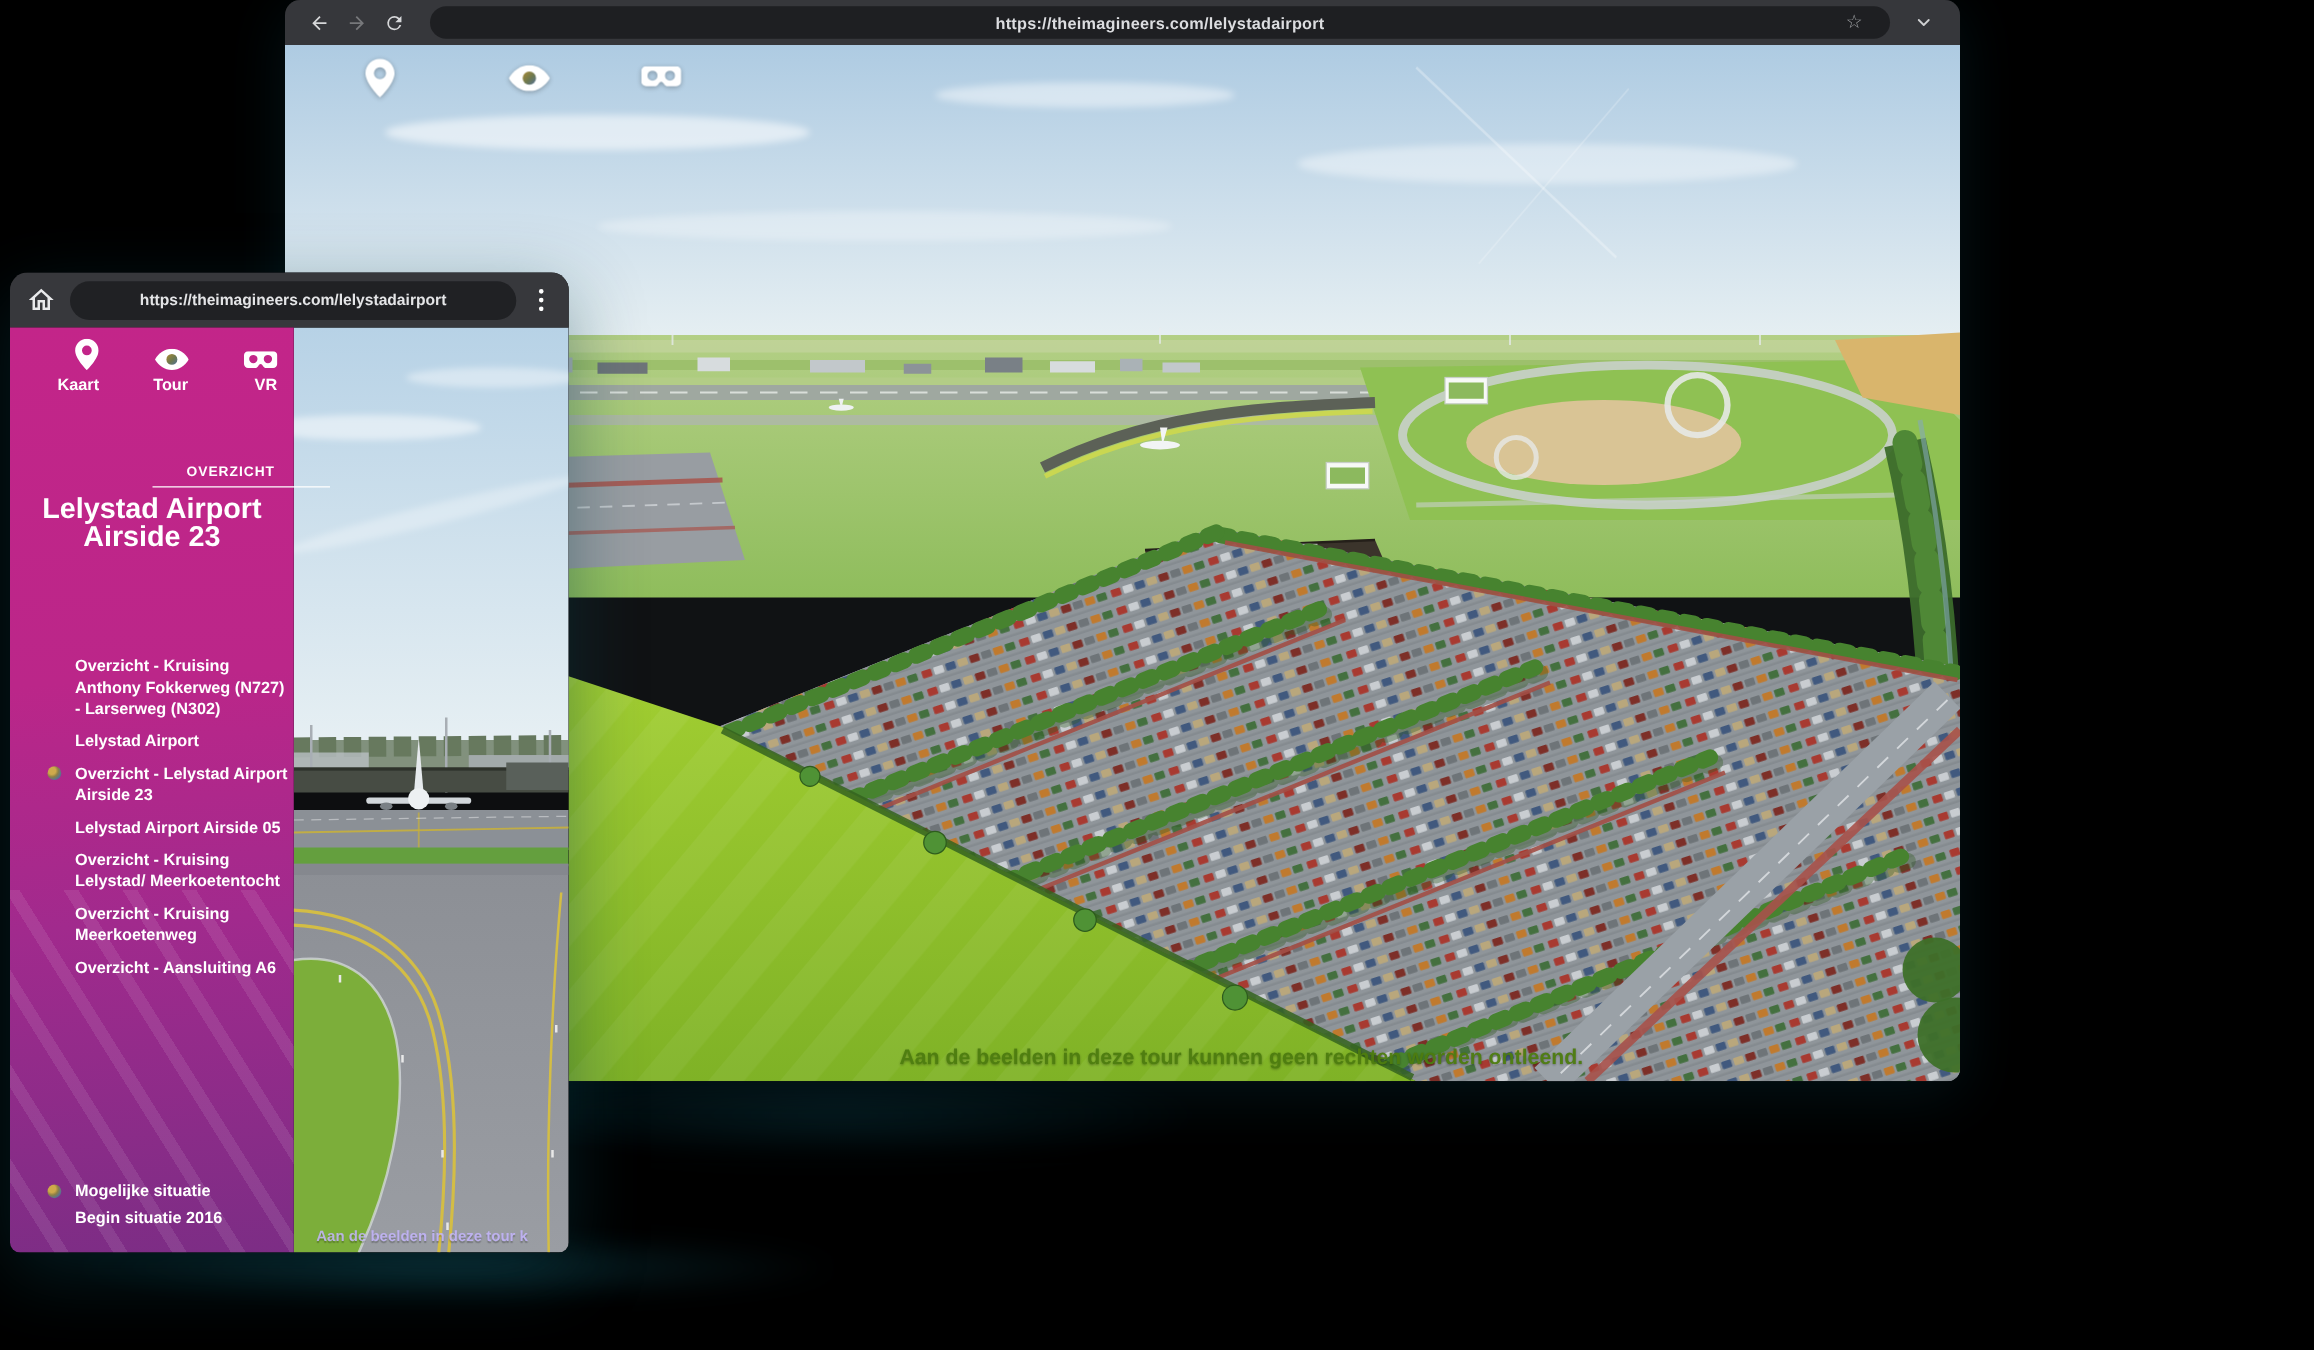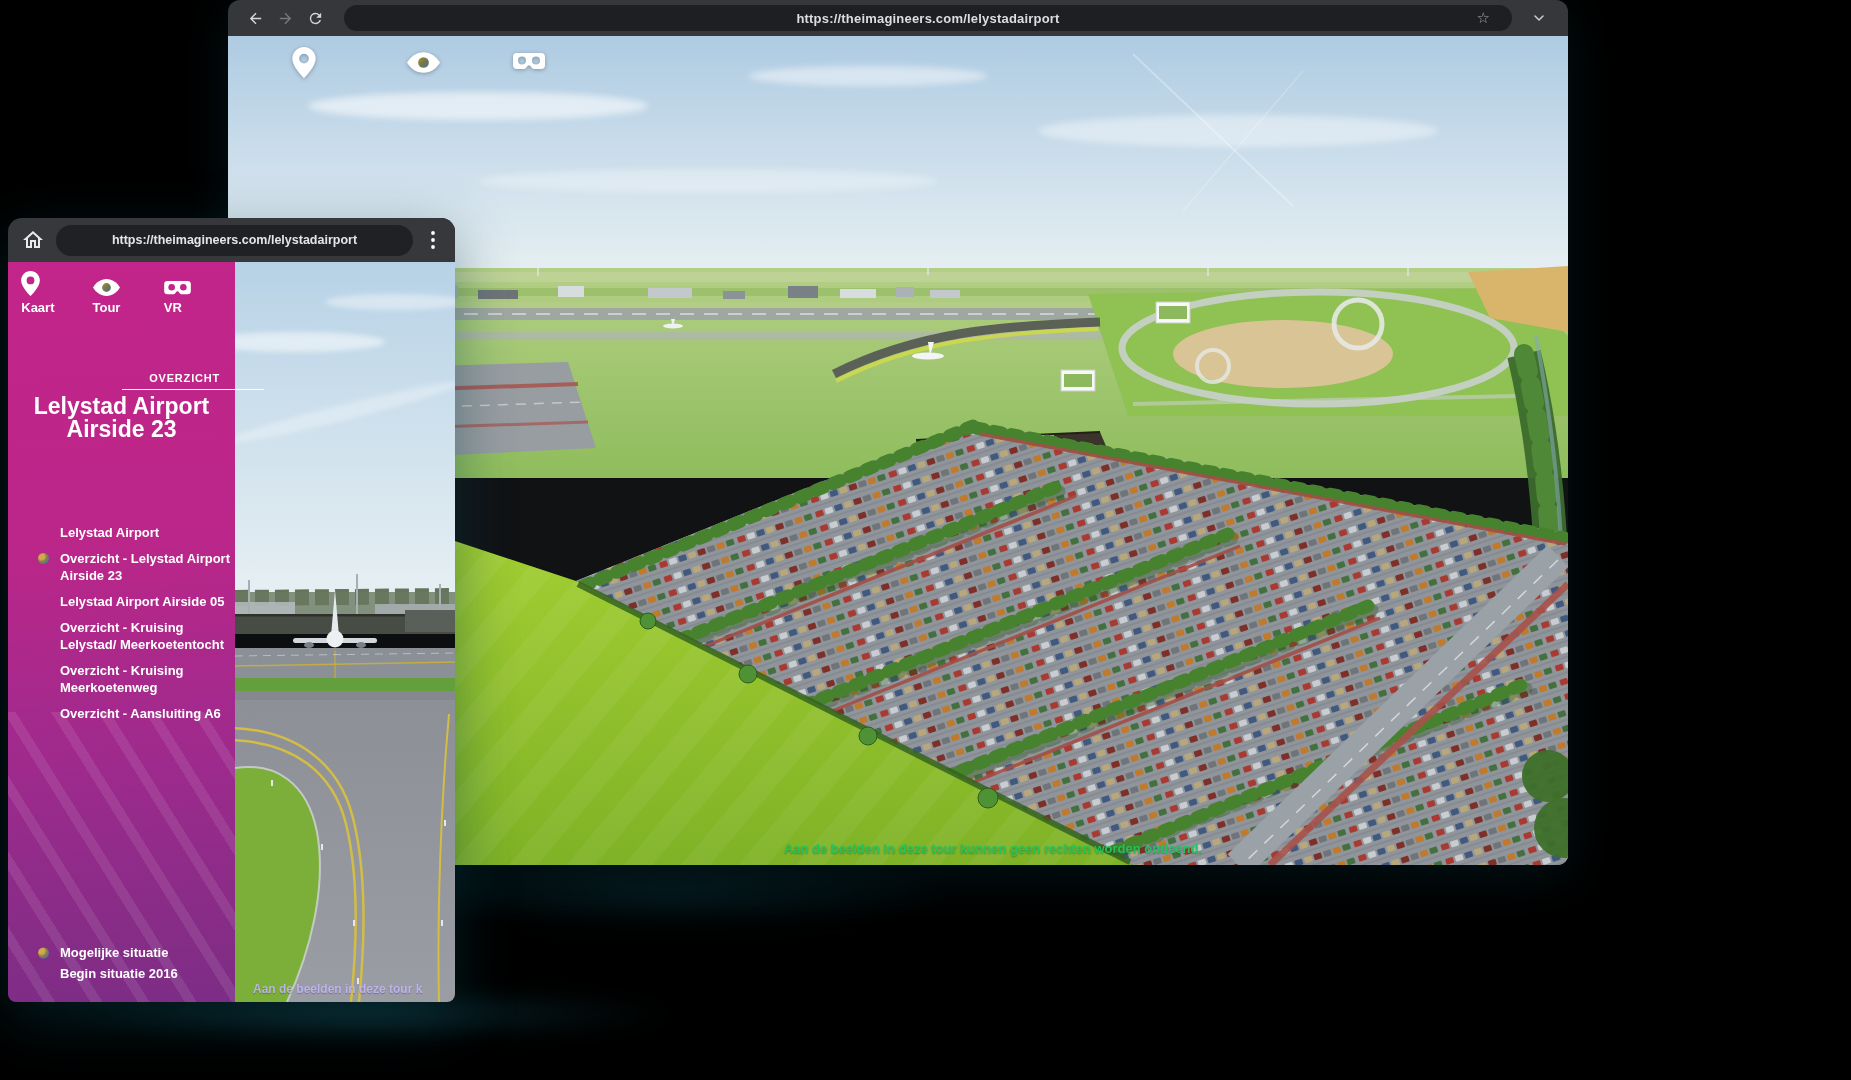--- a/index.html
+++ b/index.html
@@ -23,21 +23,21 @@
     position:relative;display:flex;align-items:center;justify-content:center;}
   .d-url{color:#dcdde0;font-size:13px;font-weight:700;letter-spacing:.2px;}
   .star{position:absolute;right:22px;top:3px;color:#a3a5a8;font-size:15px;line-height:20px;}
   .chev{width:34px;height:30px;display:flex;align-items:center;justify-content:center;border-radius:6px;}
   .chev svg{width:16px;height:16px;}
   .d-content{position:absolute;top:36px;left:0;right:0;bottom:0;}
   .scene{position:absolute;inset:0;width:100%;height:100%;display:block;}
   .tool-ic{position:absolute;filter:drop-shadow(0 1px 2px rgba(0,0,0,.28));}
   .dt-pin{left:64px;top:11px;}  .dt-eye{left:179px;top:16px;}  .dt-vr{left:285px;top:17px;}
   .d-disclaimer{position:absolute;left:0;right:0;bottom:9px;text-align:center;padding-left:190px;
-    color:#22c55e;font-size:13px;font-weight:700;opacity:.95;text-shadow:0 1px 2px rgba(0,0,0,.35);}
+    color:#4d7c0f;font-size:17px;font-weight:700;opacity:.95;text-shadow:0 1px 2px rgba(0,0,0,.35);}
 
   
   .win-mobile{position:absolute;left:8px;top:218px;width:447px;height:784px;
     border-radius:14px 14px 8px 8px;overflow:hidden;background:#0d0e10;
     box-shadow:0 18px 60px rgba(8,62,74,.45);}
   .m-chrome{height:44px;background:#37383c;display:flex;align-items:center;padding:0 10px;}
   .home-btn{width:30px;height:30px;display:flex;align-items:center;justify-content:center;}
   .home-btn svg{width:24px;height:24px;fill:#e8e9eb;}
   .m-urlbar{flex:1;height:31px;background:#202124;border-radius:16px;margin:0 8px;
     display:flex;align-items:center;justify-content:center;}
@@ -48,21 +48,21 @@
   .m-disclaimer{position:absolute;left:245px;top:720px;width:210px;white-space:nowrap;overflow:hidden;
     color:#c4b5fd;font-size:12px;font-weight:700;opacity:.85;text-shadow:0 1px 1px rgba(0,0,0,.3);}
 
   
   .sidebar{position:absolute;left:0;top:0;width:227px;height:740px;color:#fff;
     background:linear-gradient(176deg,#c32589 0%,#bb2689 38%,#a12a8d 64%,#7c2d85 100%);}
   .sidebar::after{content:"";position:absolute;left:0;bottom:0;width:100%;height:290px;
     background:repeating-linear-gradient(58deg,rgba(255,255,255,0) 0 30px,rgba(255,255,255,.09) 30px 40px);
     pointer-events:none;}
   .side-nav{position:absolute;top:6px;left:0;width:227px;display:flex;justify-content:space-evenly;}
-  .side-nav .nav-item{display:flex;flex-direction:column;align-items:flex-start;width:58px;}
+  .side-nav .nav-item{display:flex;flex-direction:column;align-items:flex-end;width:58px;}
   .side-nav .icon-slot{height:28px;display:flex;align-items:flex-end;justify-content:center;}
   .side-nav .nav-label{margin-top:4px;font-size:13px;font-weight:700;}
   .overzicht{position:absolute;top:110px;right:15px;font-size:11px;font-weight:700;letter-spacing:.8px;}
   .overzicht-line{position:absolute;top:127px;left:114px;width:142px;height:1px;background:#fff;z-index:5;}
   .side-title{position:absolute;top:133px;left:0;width:227px;text-align:center;
     font-size:23px;font-weight:700;line-height:23px;}
   .menu{position:absolute;top:262px;left:0;margin:0;padding:0 0 0 52px;list-style:none;width:172px;}
   .menu-item{position:relative;font-size:13px;font-weight:700;line-height:17px;margin-bottom:9px;cursor:pointer;}
   .sphere{width:11px;height:11px;border-radius:50%;display:none;
     background:radial-gradient(circle at 32% 32%,#cfa94b 0 28%,#8d7f45 48%,#5a7290 72%,#49618c 100%);}
@@ -432,20 +432,21 @@
 
       <div class="overzicht">OVERZICHT</div>
       <div class="overzicht-line"></div>
 
       <div class="side-title">
         <div>Lelystad Airport</div>
         <div>Airside 23</div>
       </div>
 
       <ul class="menu">
+        <li class="menu-item"><span>Overzicht - Kruising Anthony Fokkerweg (N727) - Larserweg (N302)</span></li>
         <li class="menu-item"><span>Lelystad Airport</span></li>
         <li class="menu-item active"><span class="sphere"></span><span>Overzicht - Lelystad Airport Airside 23</span></li>
         <li class="menu-item"><span>Lelystad Airport Airside 05</span></li>
         <li class="menu-item"><span>Overzicht - Kruising Lelystad/ Meerkoetentocht</span></li>
         <li class="menu-item"><span>Overzicht - Kruising Meerkoetenweg</span></li>
         <li class="menu-item"><span>Overzicht - Aansluiting A6</span></li>
       </ul>
 
       <div class="layers">
         <div class="layer active"><span class="sphere"></span><span>Mogelijke situatie</span></div>

